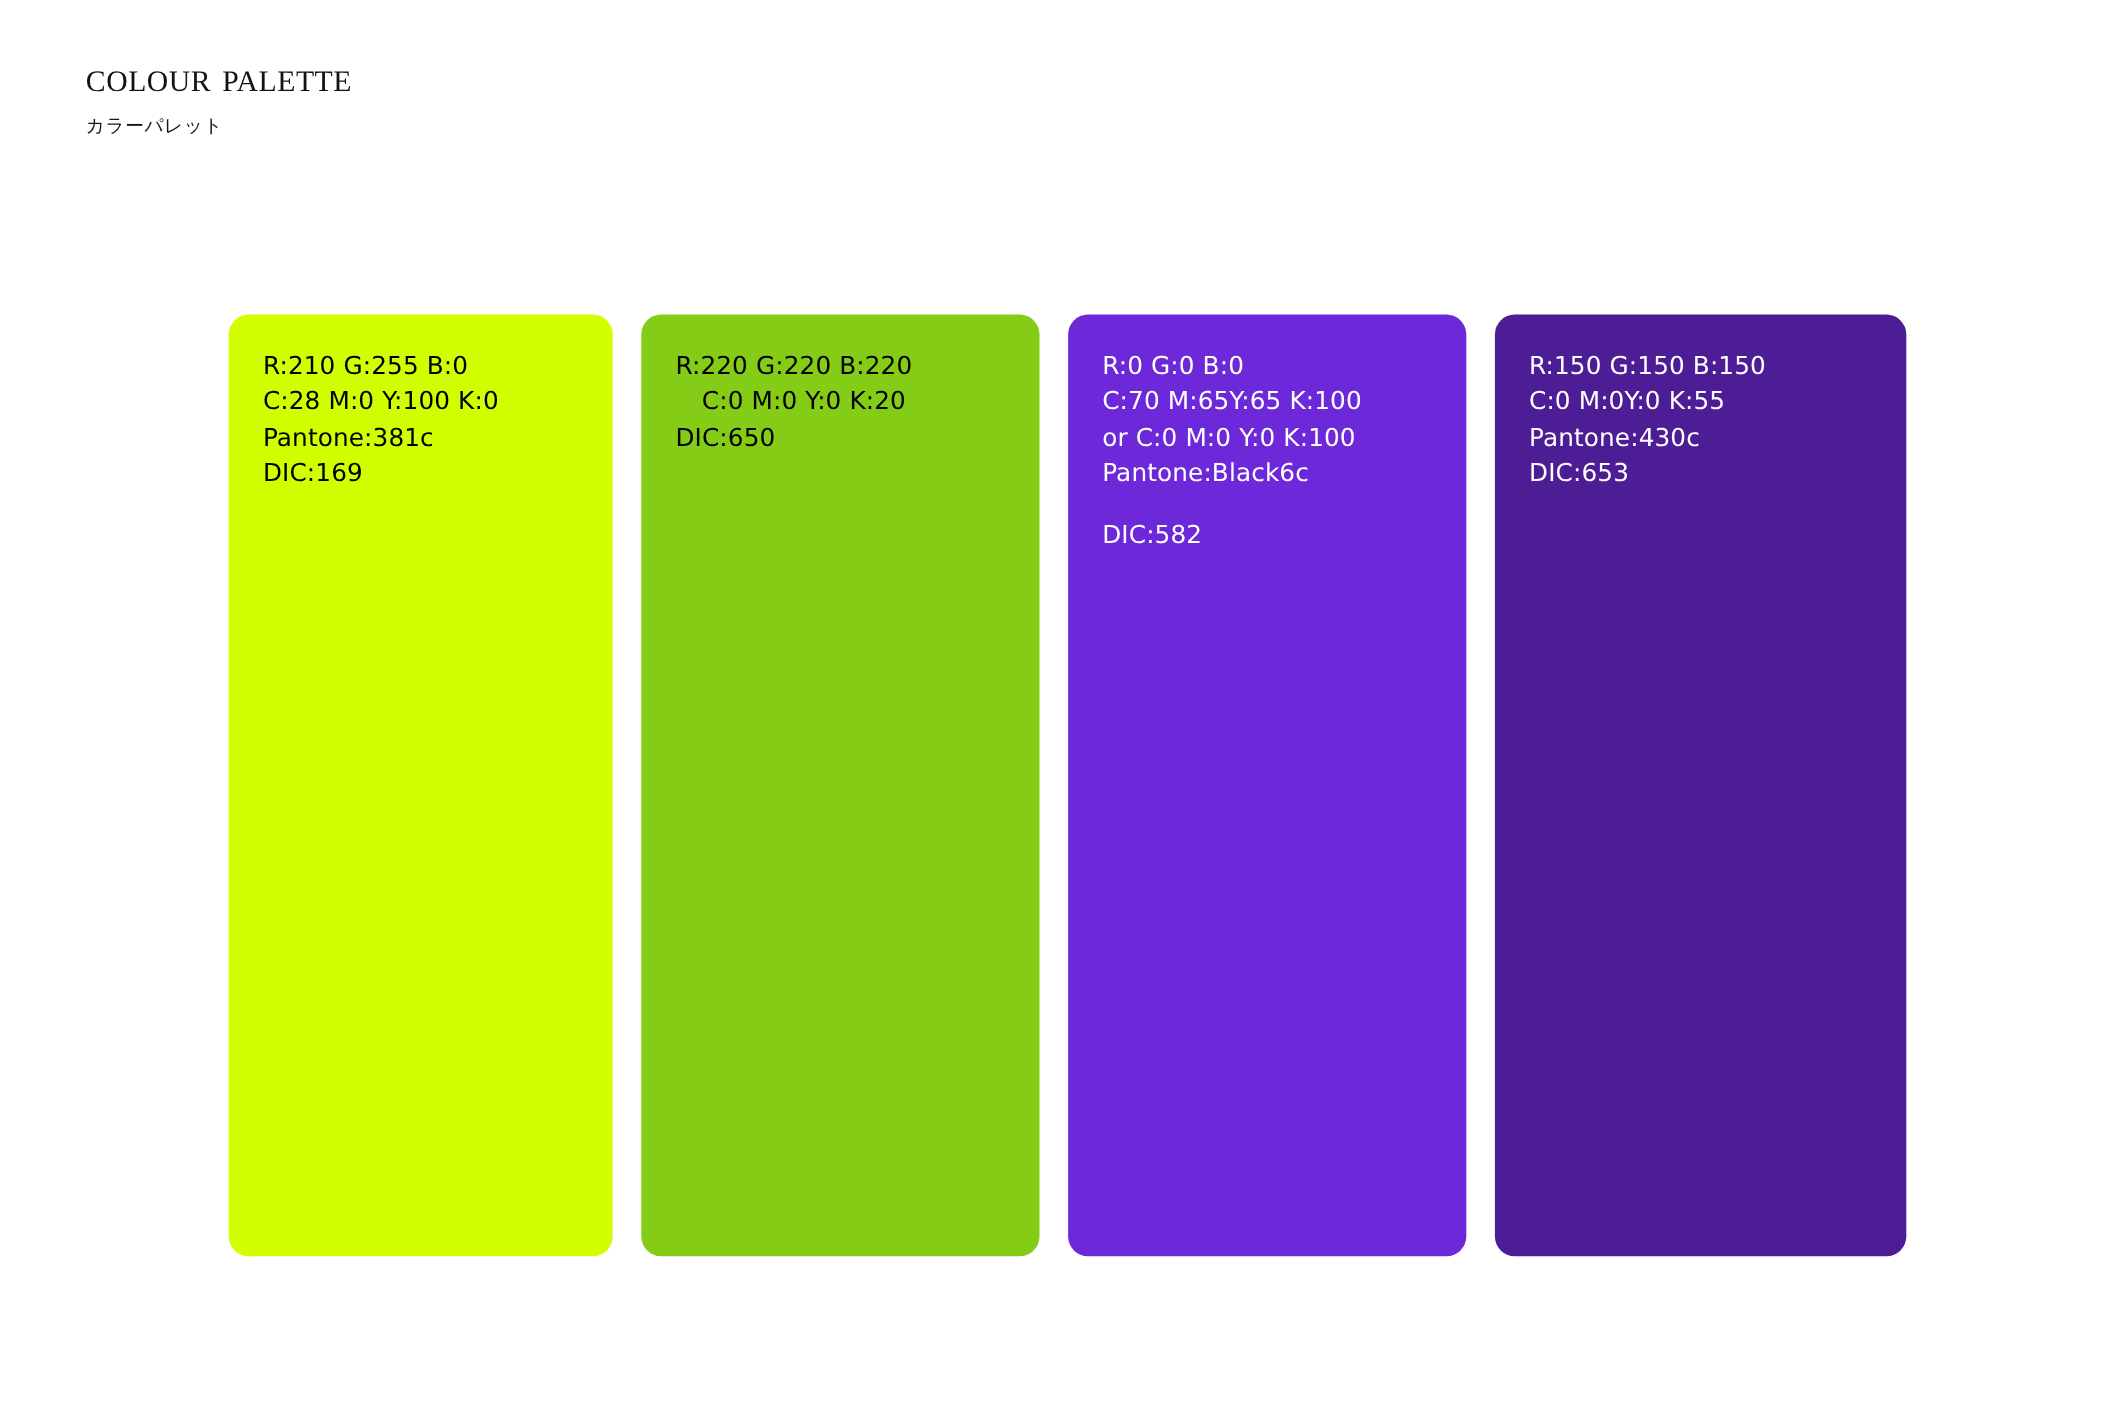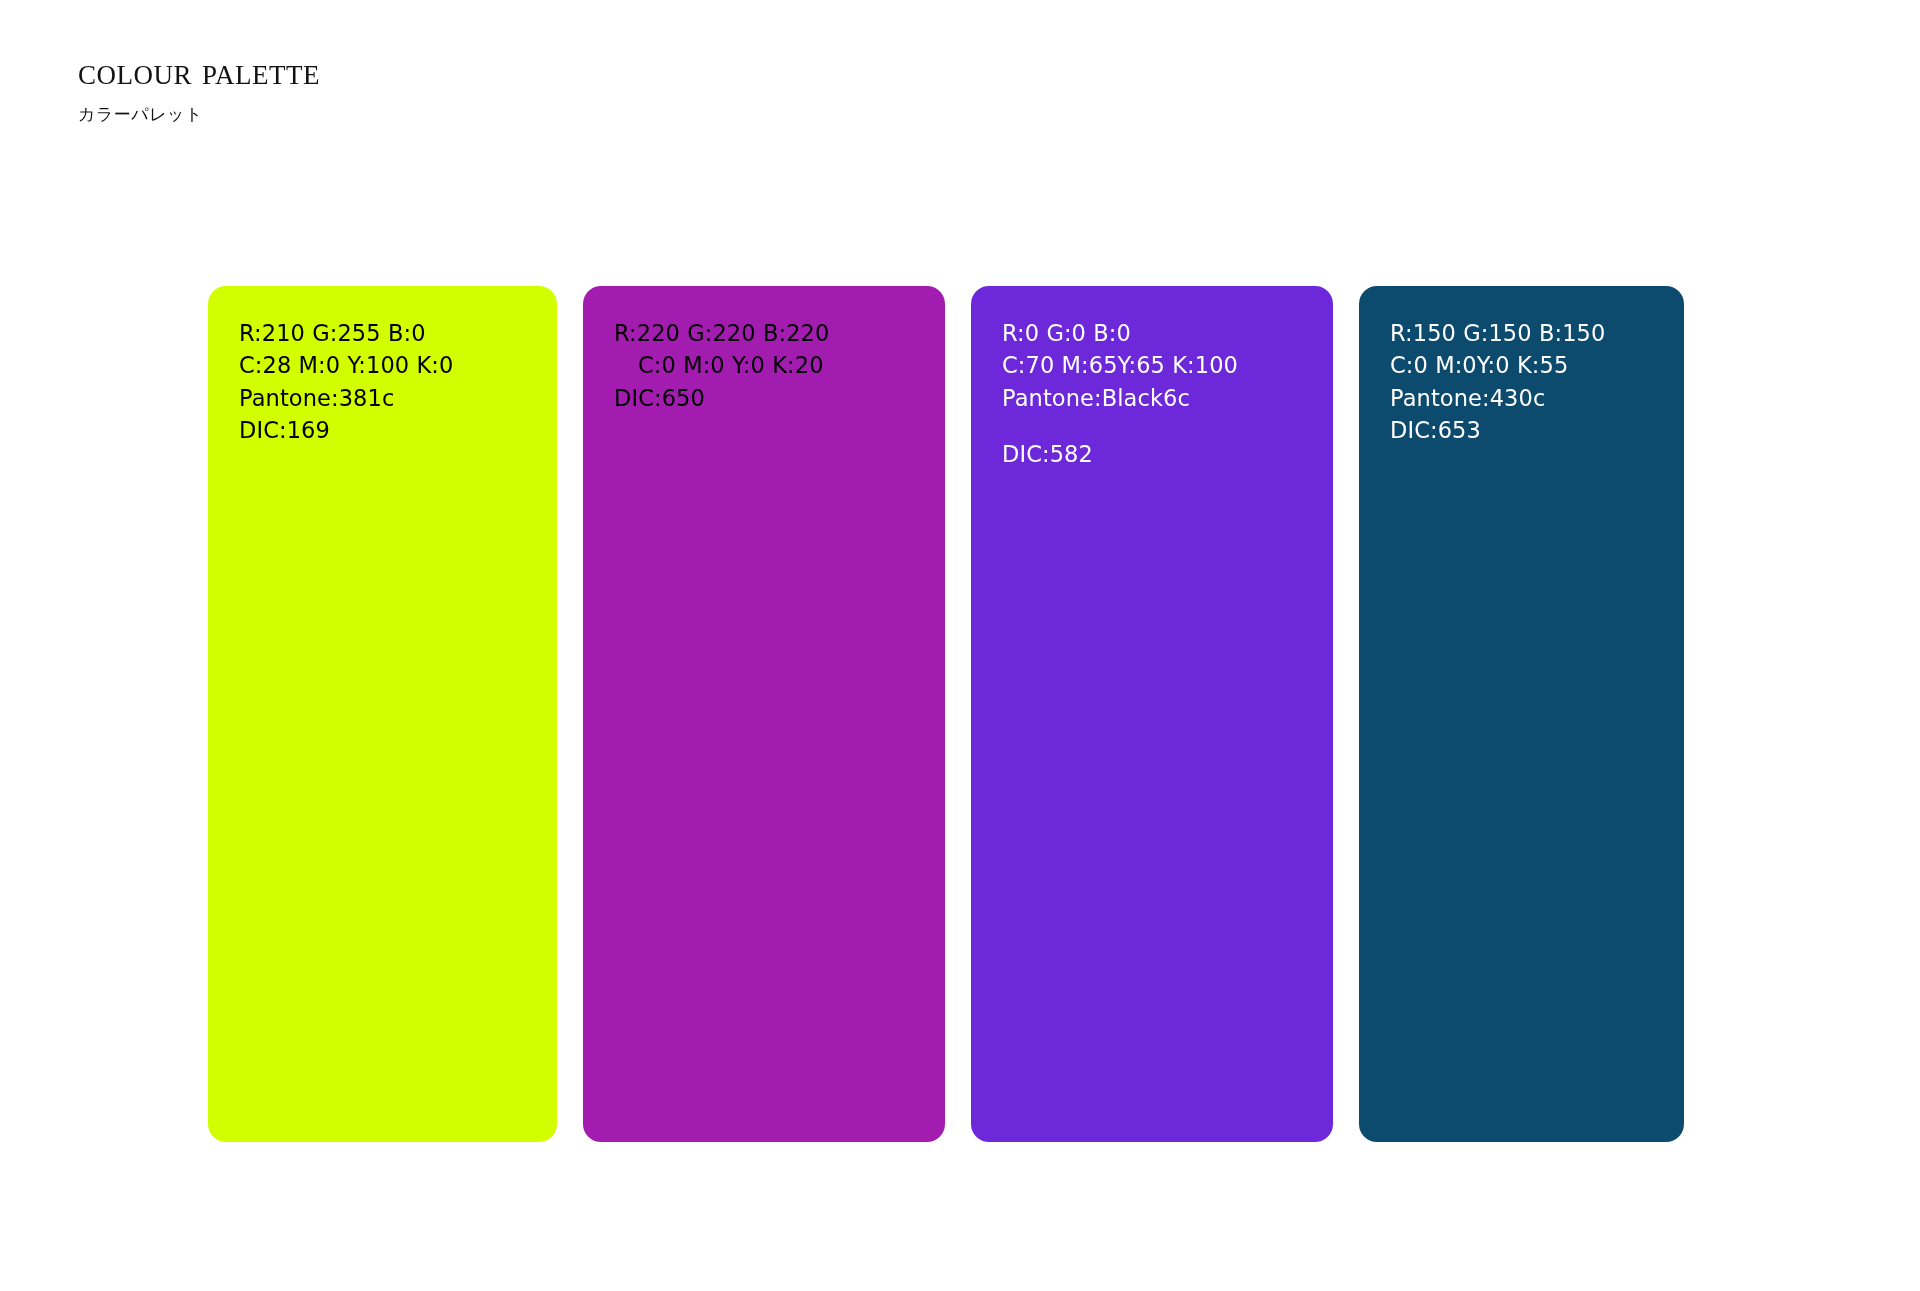--- a/index.html
+++ b/index.html
@@ -95,38 +95,39 @@
 <div class="palette" id="palette">
     <div class="swatch" style="width: 349px; background: rgb(210, 255, 0);">
       <div class="swatch-lines">
         <div class="swatch-line" style="color: rgb(0, 0, 0);">R:210 G:255 B:0</div>
         <div class="swatch-line" style="color: rgb(0, 0, 0);">C:28 M:0 Y:100 K:0</div>
         <div class="swatch-line" style="color: rgb(0, 0, 0);">Pantone:381c</div>
         <div class="swatch-line" style="color: rgb(0, 0, 0);">DIC:169</div>
       </div>
     </div>
     <div class="swatch-spacer" style="width: 26px;"></div>
-    <div class="swatch" style="width: 362px; background: #a21caf; text-decoration: underline;">
+    <div class="swatch" style="width: 362px; background: #84cc16; text-decoration: underline;">
       <div class="swatch-lines">
         <div class="swatch-line" style="color: rgb(0, 0, 0);">R:220 G:220 B:220</div>
         <div class="swatch-line" style="color: rgb(0, 0, 0); margin-left: 24px;">C:0 M:0 Y:0 K:20</div>
         <div class="swatch-line" style="color: rgb(0, 0, 0);">DIC:650</div>
       </div>
     </div>
     <div class="swatch-spacer" style="width: 26px;"></div>
     <div class="swatch" style="width: 362px; background: #6d28d9;">
       <div class="swatch-lines">
         <div class="swatch-line" style="color: rgb(255, 255, 255);">R:0 G:0 B:0</div>
         <div class="swatch-line" style="color: rgb(255, 255, 255);">C:70 M:65Y:65 K:100</div>
+        <div class="swatch-line" style="color: rgb(255, 255, 255);">or C:0 M:0 Y:0 K:100</div>
         <div class="swatch-line" style="color: rgb(255, 255, 255);">Pantone:Black6c</div>
         <div class="swatch-line" style="color: rgb(255, 255, 255); margin-top: 24px;">DIC:582</div>
       </div>
     </div>
     <div class="swatch-spacer" style="width: 26px;"></div>
-    <div class="swatch" style="width: 325px; background: #0c4a6e;">
+    <div class="swatch" style="width: 374px; background: #4c1d95;">
       <div class="swatch-lines">
         <div class="swatch-line" style="color: rgb(255, 255, 255);">R:150 G:150 B:150</div>
         <div class="swatch-line" style="color: rgb(255, 255, 255);">C:0 M:0Y:0 K:55</div>
         <div class="swatch-line" style="color: rgb(255, 255, 255);">Pantone:430c</div>
         <div class="swatch-line" style="color: rgb(255, 255, 255);">DIC:653</div>
       </div>
     </div>
   </div>
 
 </body></html>

